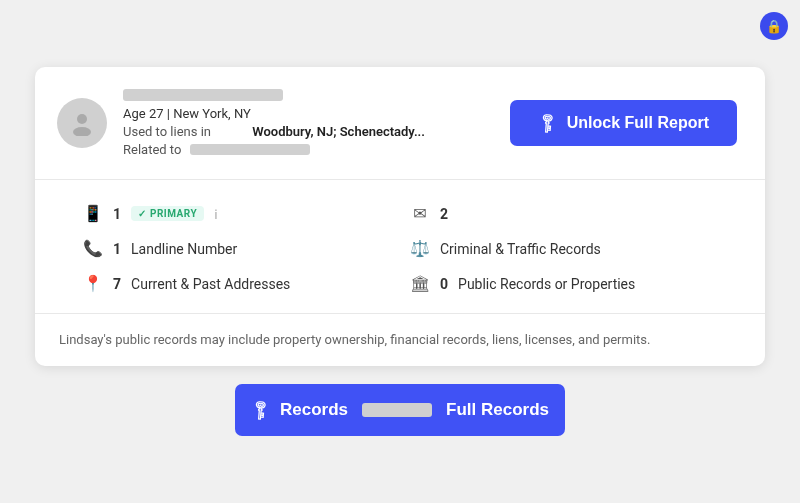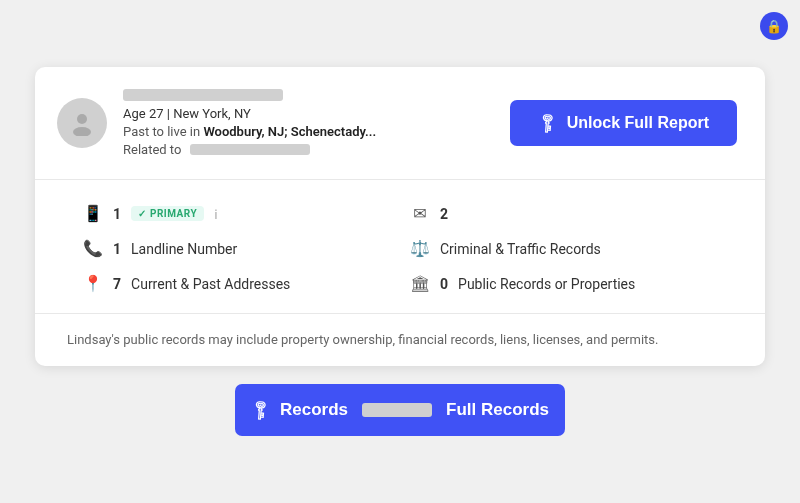--- a/index.html
+++ b/index.html
@@ -85,20 +85,21 @@
     }
 
     .profile-info .lived-in {
       font-size: 13px;
       color: #555;
     }
 
     .profile-info .lived-in strong {
       font-weight: 600;
       color: #222;
+      margin-left: 38px;
     }
 
     .profile-info .related-to {
       font-size: 13px;
       color: #555;
       display: flex;
       align-items: center;
       gap: 9px;
     }
 
@@ -177,21 +178,21 @@
     }
 
     .info-help {
       color: #aaa;
       font-size: 13px;
       cursor: pointer;
     }
 
     
     .card-note {
-      padding: 16px 32px;
+      padding: 16px 24px;
       font-size: 13px;
       color: #666;
       line-height: 1.5;
     }
 
     
     .bottom-unlock-wrap {
       margin-top: 18px;
       display: flex;
       justify-content: center;
@@ -241,21 +242,21 @@
       <div class="avatar">
         <svg width="26" height="26" viewBox="0 0 26 26" fill="none">
           <circle cx="13" cy="9" r="5" fill="#aaa"></circle>
           <ellipse cx="13" cy="22" rx="9" ry="5" fill="#aaa"></ellipse>
         </svg>
       </div>
       <div class="profile-info">
         <div class="name-bar"></div>
         <span class="age-location">Age 27 | New York, NY</span>
         <span class="lived-in">
-          <span>Past to live in </span><strong>Woodbury, NJ; Schenectady...</strong>
+          <span>Used to liens in </span><strong>Woodbury, NJ; Schenectady...</strong>
         </span>
         <span class="related-to">
           <span>Related to</span>
           <span class="related-bar"></span>
         </span>
       </div>
     </div>
     <button class="unlock-btn-header">
       <span class="key-icon">🗝</span>
       <span>Unlock Full Report</span>

